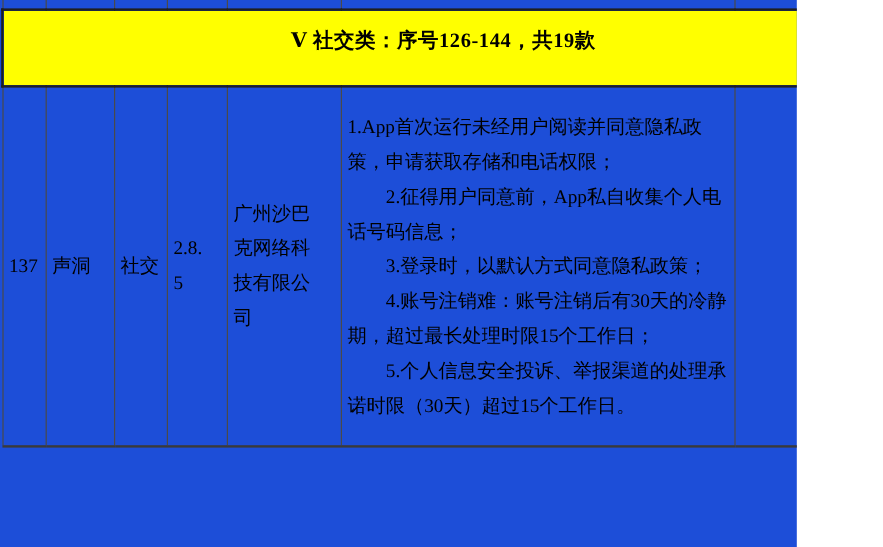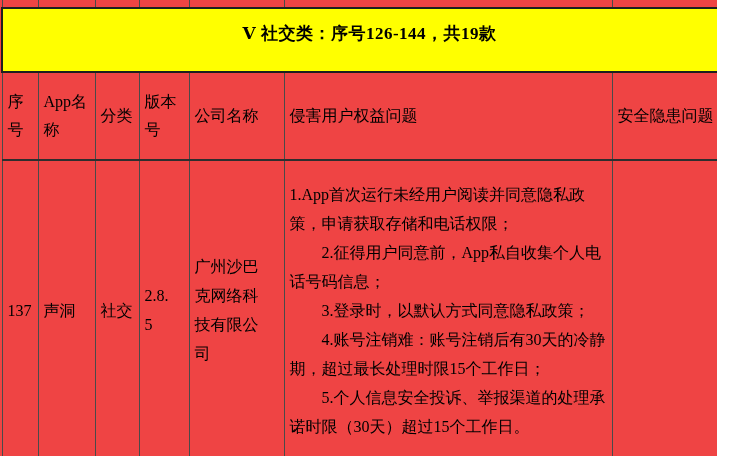--- a/index.html
+++ b/index.html
@@ -1,21 +1,21 @@
 <!DOCTYPE html>
 <html><head>
 <meta charset="utf-8">
 <style>
   html, body { margin: 0; padding: 0; background: #ffffff; }
   .screen {
     position: relative;
-    width: 717px;
+    width: 664px;
     height: 456px;
     overflow: hidden;
-    background: #ef4444;
+    background: #1d4ed8;
     font-family: "Liberation Serif", "DejaVu Serif", serif;
     color: #000000;
   }
   table.grid {
     border-collapse: collapse;
     table-layout: fixed;
     width: 735px;
     margin-left: 1px;
   }
   
@@ -93,29 +93,20 @@
       <td></td>
       <td></td>
       <td></td>
       <td></td>
     </tr>
 
     <tr>
       <td class="banner" colspan="7">Ⅴ 社交类：序号126-144，共19款</td>
     </tr>
 
-    <tr class="header-row">
-      <td>序号</td>
-      <td>App名称</td>
-      <td>分类</td>
-      <td>版本号</td>
-      <td>公司名称</td>
-      <td>侵害用户权益问题</td>
-      <td>安全隐患问题</td>
-    </tr>
 
     <tr class="data-row">
       <td class="cell-index">137</td>
       <td class="cell-app-name">声洞</td>
       <td class="cell-category">社交</td>
       <td class="cell-version">2.8.5</td>
       <td class="cell-company">广州沙巴克网络科技有限公司</td>
       <td class="cell-issues">1.App首次运行未经用户阅读并同意隐私政策，申请获取存储和电话权限；
 　　2.征得用户同意前，App私自收集个人电话号码信息；
 　　3.登录时，以默认方式同意隐私政策；

